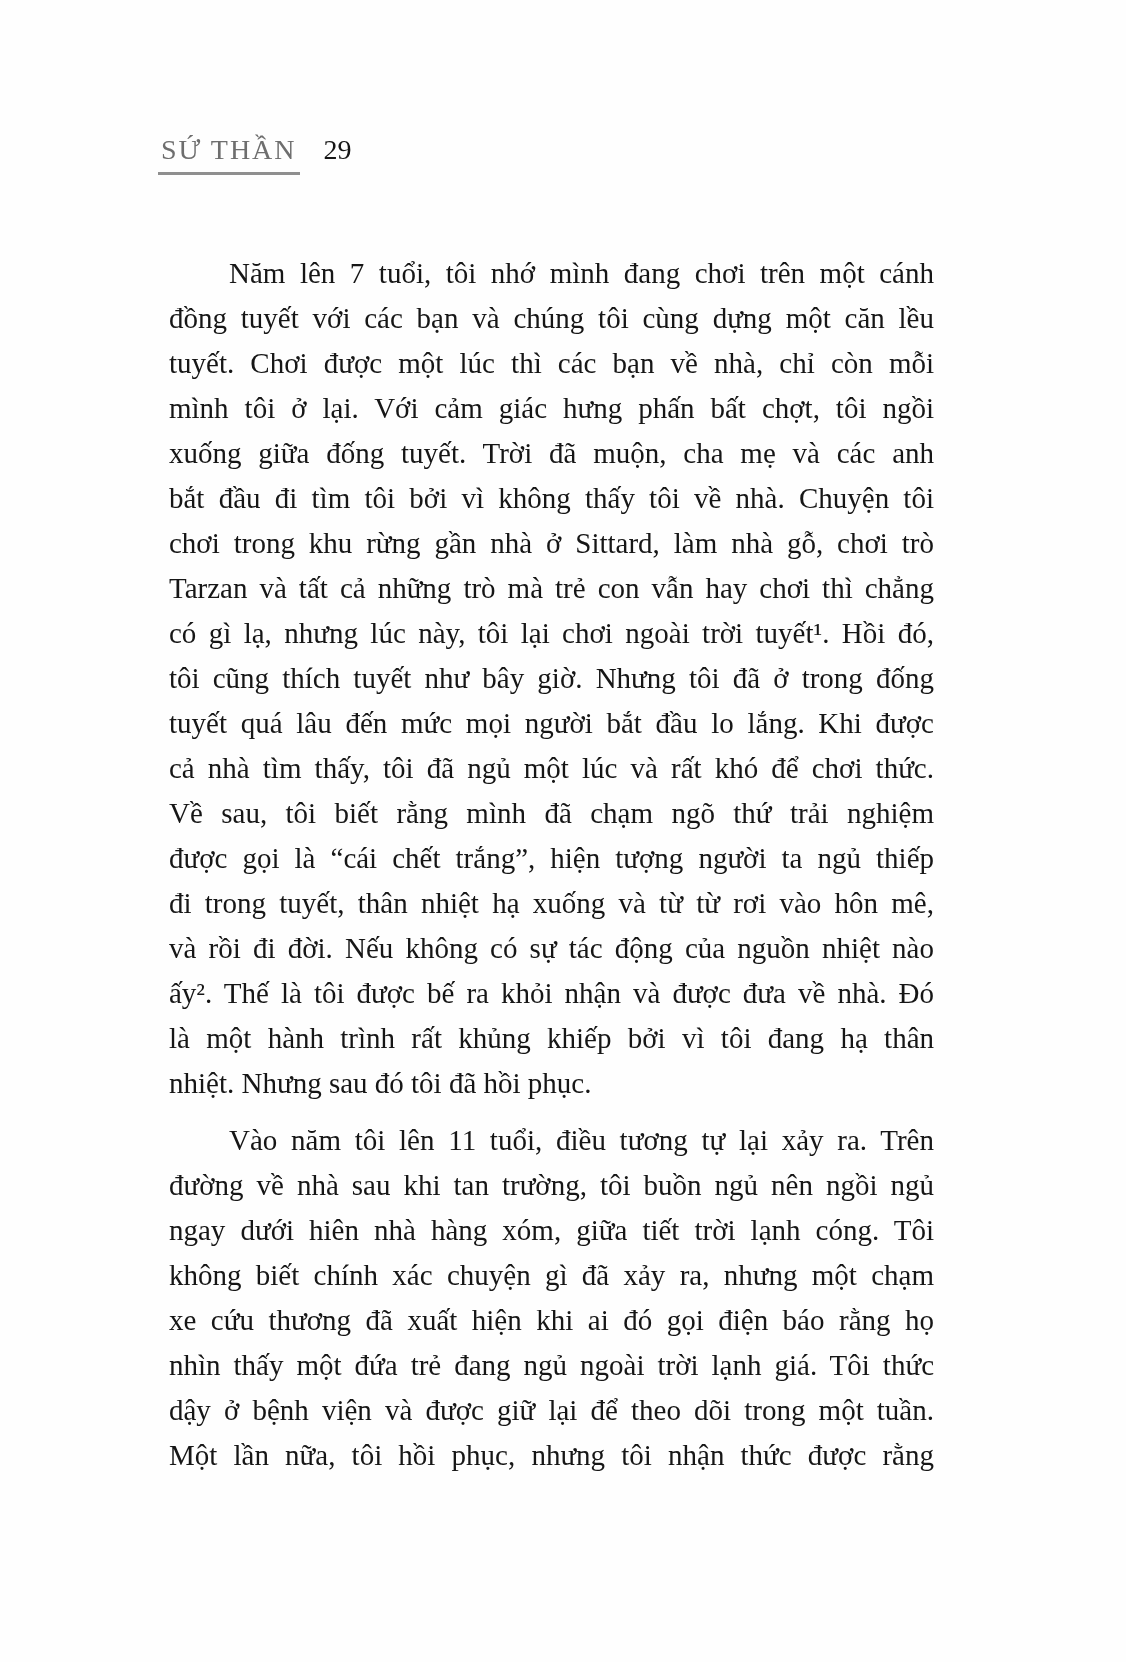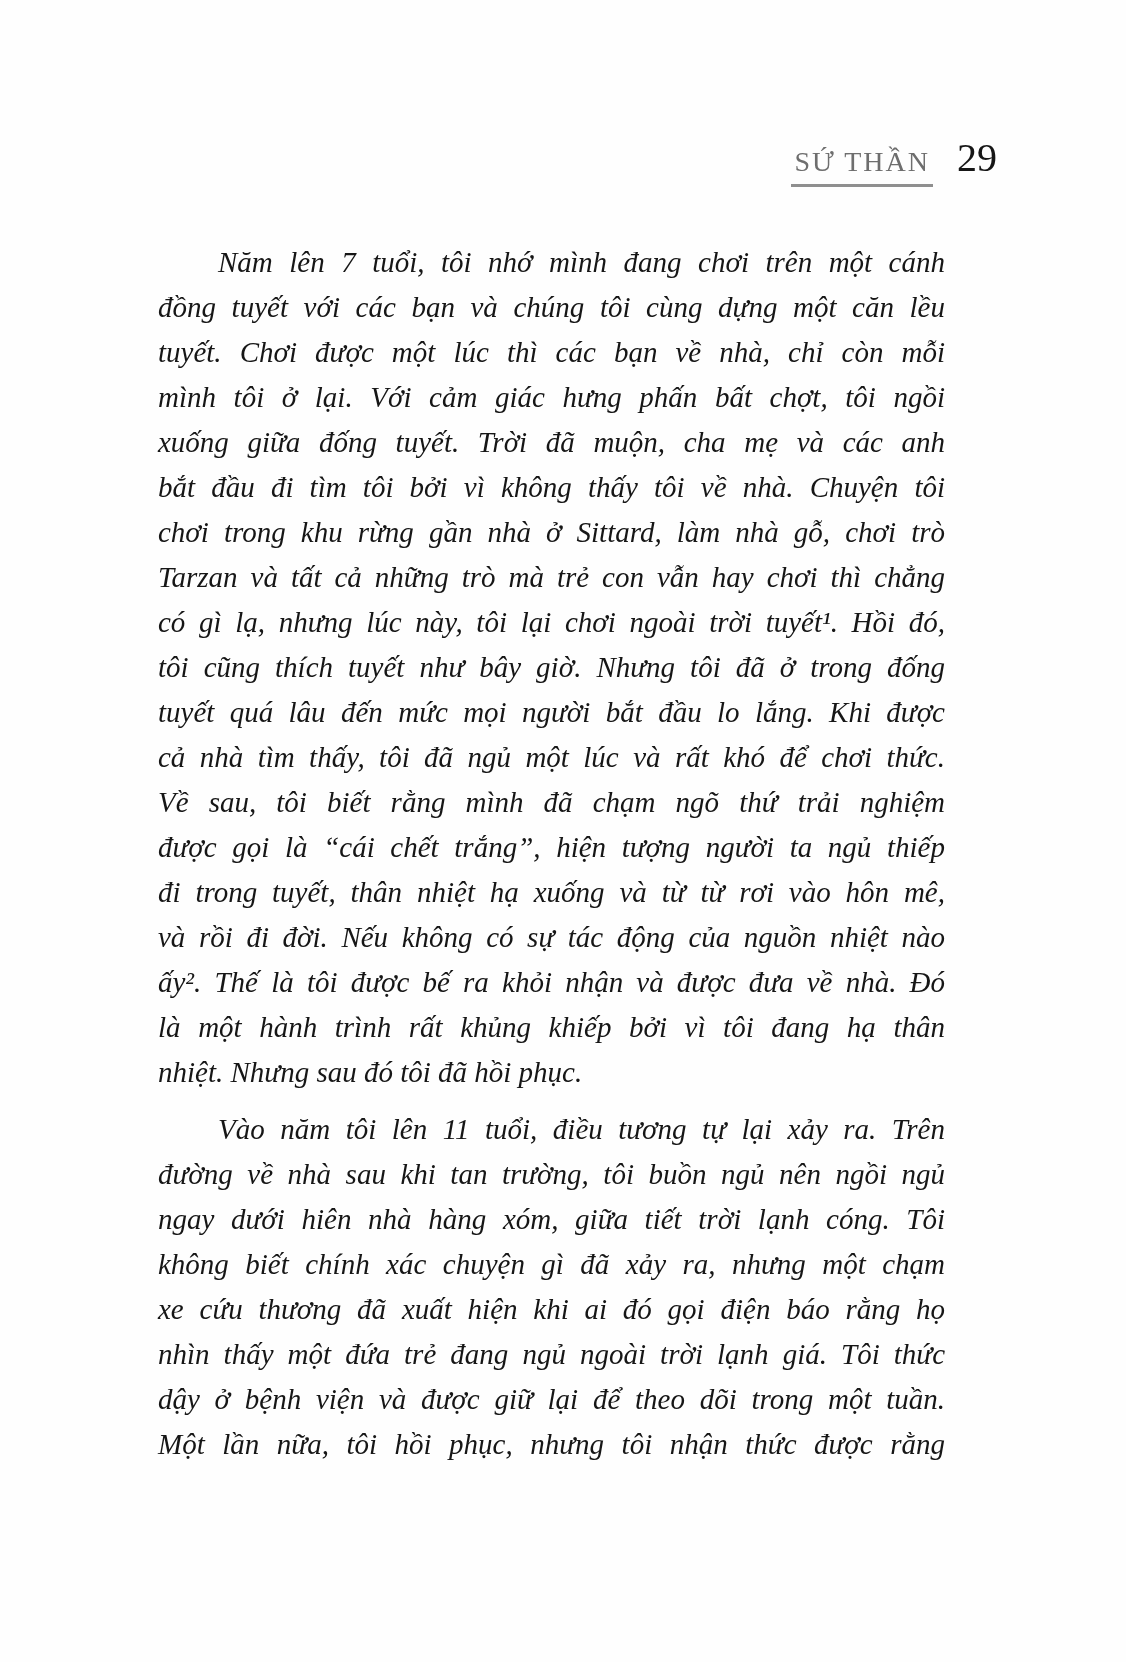--- a/index.html
+++ b/index.html
@@ -11,45 +11,44 @@
   .page {
     position: relative;
     width: 1126px; height: 1662px;
     background: #fefefe;
     overflow: hidden;
   }
   .header {
     position: absolute;
     left: 158px; top: 134px; width: 787px;
     display: flex;
-    justify-content: flex-end;
     align-items: baseline;
   }
   .running-title {
     font-size: 28px;
     color: #6e6e6e;
     letter-spacing: 2px;
     border-bottom: 3px solid #8f8f8f;
     padding: 0 3px 6px 3px;
     white-space: nowrap;
   }
   .page-number {
-    font-size: 40px;
+    font-size: 28px;
     color: #161616;
     margin-left: 24px;
     margin-right: -52px;
   }
   .body-text {
     position: absolute;
     left: 158px; top: 240px; width: 787px;
     font-size: 29px;
     line-height: 45px;
     color: #161616;
   }
-  .para { margin: 0; font-style: italic; }
+  .para { margin: 11px; }
   .para + .para { margin-top: 12px; }
   .line {
     height: 45px;
     text-align: justify;
     text-align-last: justify;
   }
   .line.indent { text-indent: 60px; }
   .line.para-end { text-align-last: left; }
 </style>
 </head>

